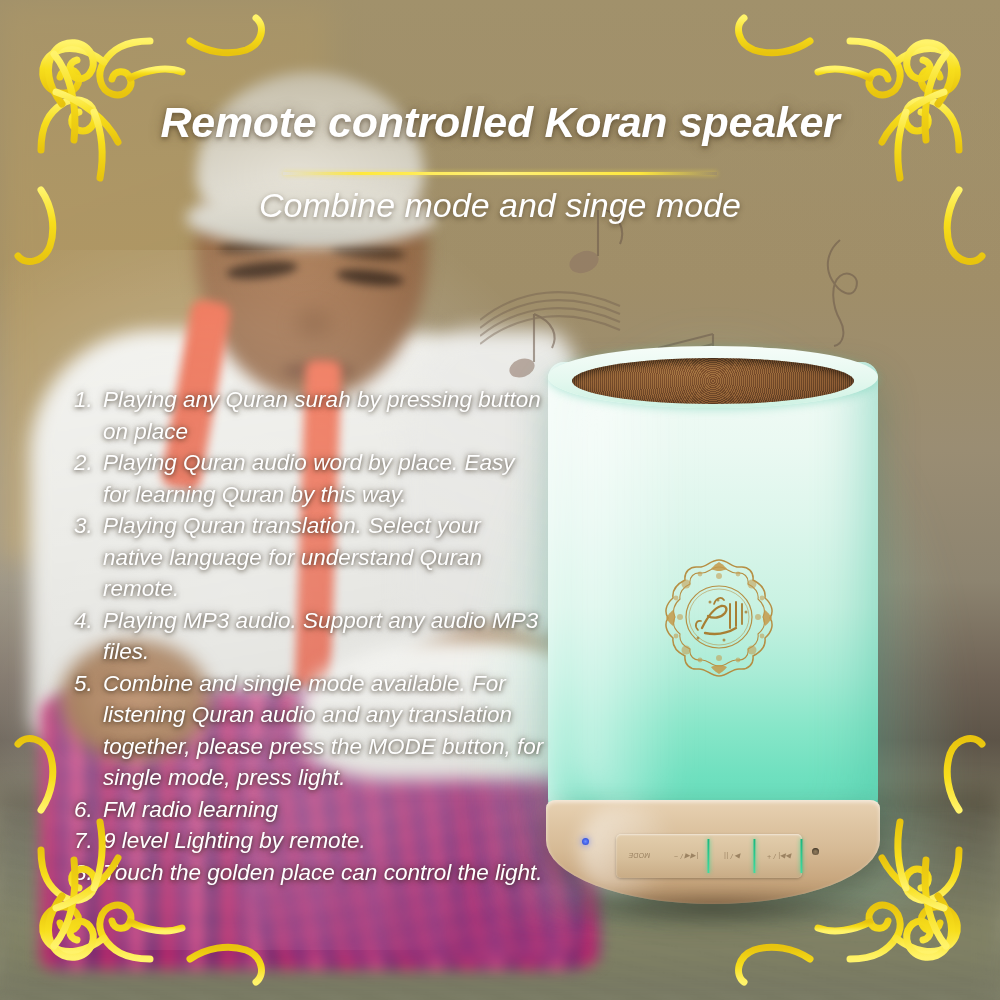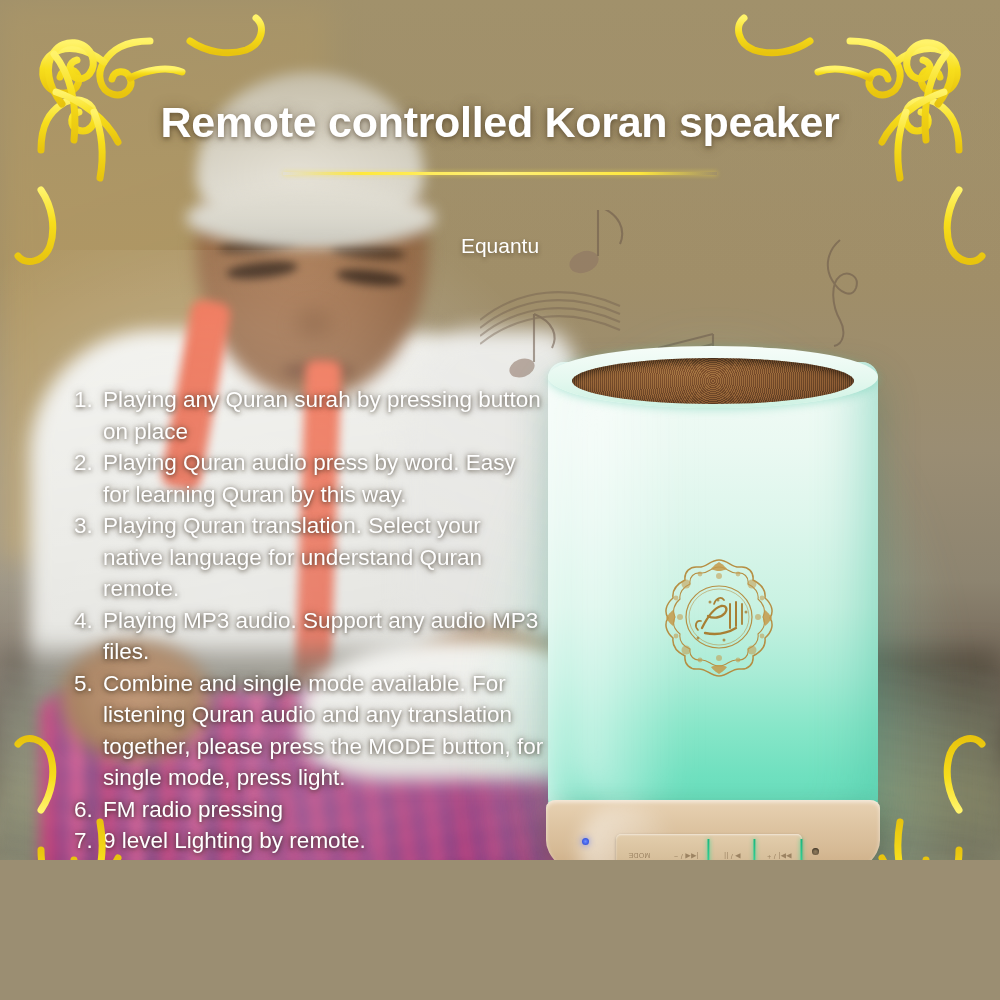--- a/index.html
+++ b/index.html
@@ -3,22 +3,23 @@
 <meta charset="utf-8">
 <title>Remote controlled Koran speaker</title>
 <style>
   html,body{margin:0;padding:0;}
   body{
     width:1000px;height:1000px;overflow:hidden;
     font-family:"Liberation Sans", sans-serif;
     background:#9b8e72;
   }
   #poster{
-    position:relative;width:1000px;height:860px;overflow:hidden;
+    position:relative;width:1000px;height:1000px;overflow:hidden;
     background:#9c8f73;
+    font-style:italic;
   }
 
   
   .photo{position:absolute;inset:0;overflow:hidden;}
 
   .bg-wall{
     position:absolute;left:0;top:0;width:1000px;height:1000px;
     background:
       linear-gradient(180deg,
         #a39169 0%, #a08e68 28%,
@@ -449,46 +450,46 @@
       <div class="btn">MODE</div>
       <div class="btn">|◀◀ / −</div>
       <div class="btn">▶ / ||</div>
       <div class="btn">▶▶| / +</div>
     </div>
     <div class="sp-shadow"></div>
   </div>
 
   <div class="headline">Remote controlled Koran speaker</div>
   <div class="rule"></div>
-  <div class="brand">Equantu</div>
+  <div class="subhead">Combine mode and singe mode</div>
 
   <div class="features">
     <div class="feat">
       <span class="num">1.</span>
       <span class="txt">Playing any Quran surah by pressing button on place</span>
     </div>
     <div class="feat">
       <span class="num">2.</span>
-      <span class="txt">Playing Quran audio press by word. Easy for learning Quran by this way.</span>
+      <span class="txt">Playing Quran audio word by place. Easy for learning Quran by this way.</span>
     </div>
     <div class="feat">
       <span class="num">3.</span>
       <span class="txt">Playing Quran translation. Select your native language for understand Quran remote.</span>
     </div>
     <div class="feat">
       <span class="num">4.</span>
       <span class="txt">Playing MP3 audio. Support any audio  MP3 files.</span>
     </div>
     <div class="feat">
       <span class="num">5.</span>
       <span class="txt">Combine and single mode available. For listening Quran audio and any translation together, please press the MODE button, for single mode, press light.</span>
     </div>
     <div class="feat">
       <span class="num">6.</span>
-      <span class="txt">FM radio pressing</span>
+      <span class="txt">FM radio learning</span>
     </div>
     <div class="feat">
       <span class="num">7.</span>
       <span class="txt">9 level Lighting by remote.</span>
     </div>
     <div class="feat">
       <span class="num">8.</span>
       <span class="txt">Touch the golden place can control the  light.</span>
     </div>
   </div>

